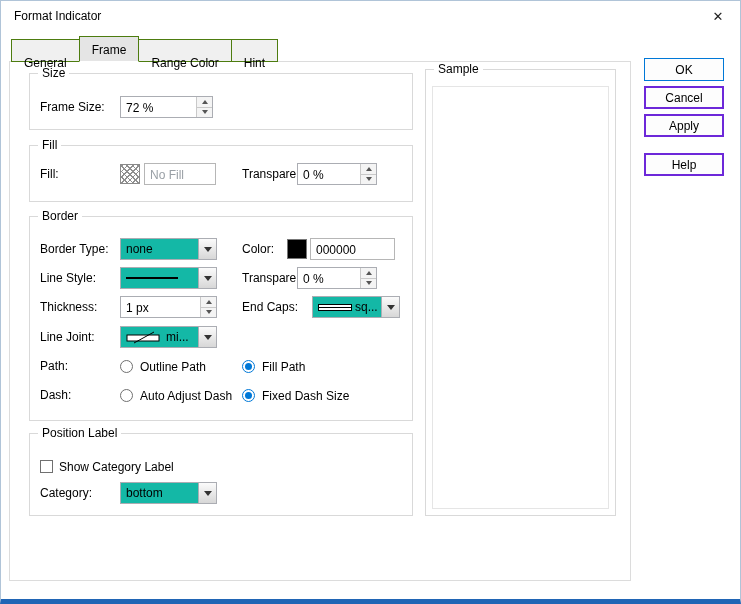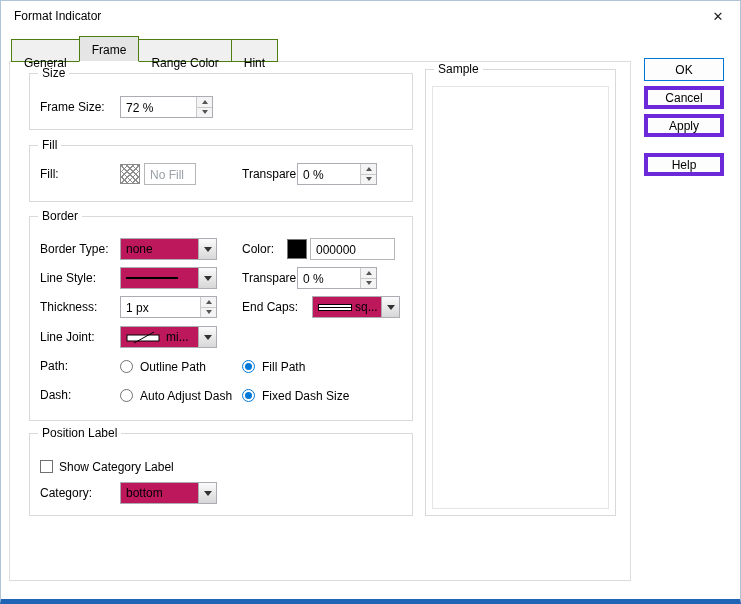--- a/index.html
+++ b/index.html
@@ -16,42 +16,42 @@
   .close-btn{position:absolute;right:9px;top:4px;width:26px;height:22px;
     display:flex;align-items:center;justify-content:center;font-size:13px;cursor:pointer;color:#222;}
   
   .tabs{position:absolute;left:10px;top:35px;display:flex;align-items:flex-end;z-index:3;}
   .tab{background:#f0f0f0;border:1px solid #4d7c0f;padding:16px 12px 4px 12px;height:23px;
     margin-right:-1px;position:relative;top:0;cursor:pointer;}
   .tab.active{background:#e5e5e5;height:26px;padding-top:6px;border-bottom:1px solid #ffffff;z-index:4;}
   
   .panel{position:absolute;left:8px;top:60px;width:622px;height:520px;border:1px solid #dcdcdc;background:#fff;}
   
-  .btn{position:absolute;left:643px;width:80px;height:23px;background:#fdfdfd;border:4px solid #6d28d9;
+  .btn{position:absolute;left:643px;width:80px;height:23px;background:#fdfdfd;border:2px solid #6d28d9;
     display:flex;align-items:center;justify-content:center;font-size:12px;cursor:pointer;}
   .btn.default{border:1px solid #0078d7;}
   
   .group{position:absolute;border:1px solid #d9d9d9;background:#fff;}
   .group-title{position:absolute;top:-8px;left:8px;background:#fff;padding:0 4px;font-size:12px;text-align:center;}
   .lbl{position:absolute;font-size:12px;line-height:22px;white-space:nowrap;}
   .rlbl{position:absolute;font-size:12px;line-height:15px;white-space:nowrap;}
   
   .field{position:absolute;height:22px;border:1px solid #b6b6b6;background:#fff;padding:4px 0 0 5px;font-size:12px;}
   .gray-text{color:#9aa0a6;}
   
   .spin{position:absolute;height:22px;border:1px solid #abadb3;background:#fff;display:flex;}
   .spin .val{flex:1;padding:4px 0 0 5px;font-size:12px;overflow:hidden;}
   .spin .btns{width:16px;border-left:1px solid #c9c9c9;display:flex;flex-direction:column;}
   .spin .sb{flex:1;display:flex;align-items:center;justify-content:center;background:#f4f4f4;cursor:pointer;}
   .spin .sb + .sb{border-top:1px solid #c9c9c9;}
   .tri-up{width:0;height:0;border-left:3px solid transparent;border-right:3px solid transparent;border-bottom:4px solid #555;}
   .tri-down{width:0;height:0;border-left:3px solid transparent;border-right:3px solid transparent;border-top:4px solid #555;}
   .tri-drop{width:0;height:0;border-left:4px solid transparent;border-right:4px solid transparent;border-top:5px solid #333;}
   
-  .combo{position:absolute;height:22px;border:1px solid #abadb3;background:#be185d;display:flex;cursor:pointer;}
+  .combo{position:absolute;height:22px;border:1px solid #abadb3;background:#14b8a6;display:flex;cursor:pointer;}
   .combo .val{flex:1;display:flex;align-items:center;padding-left:5px;font-size:12px;overflow:hidden;white-space:nowrap;}
   .combo .drop{width:18px;background:linear-gradient(#fbfbfb,#d7d7d7);border-left:1px solid #abadb3;
     display:flex;align-items:center;justify-content:center;}
   .line-solid{width:52px;height:2px;background:#000;}
   .cap-rect{width:34px;height:7px;border:1px solid #000;background:#fff;margin-right:3px;display:flex;align-items:center;}
   .cap-rect .mid{width:100%;height:1px;background:#000;}
   
   .radio{position:absolute;width:13px;height:13px;border:1px solid #707070;border-radius:50%;background:#fff;cursor:pointer;}
   .radio.selected{border-color:#0078d7;}
   .radio.selected::after{content:"";position:absolute;left:2px;top:2px;width:7px;height:7px;border-radius:50%;background:#0078d7;}
@@ -102,21 +102,21 @@
             <span class="tri-down"></span>
           </div>
       </div>
     </div>
   </div>
 
   <div class="group" style="left:28px;top:144px;width:384px;height:57px;">
     <span class="group-title">Fill</span>
     <span class="lbl" style="left:10px;top:17px;">Fill:</span>
     <div class="pattern-btn" style="left:90px;top:18px;"></div>
-    <div class="field gray-text" style="left:114px;top:17px;width:52px;">No Fill</div>
+    <div class="field gray-text" style="left:114px;top:17px;width:72px;">No Fill</div>
     <span class="lbl" style="left:212px;top:17px;">Transparency:</span>
     <div class="spin" style="left:267px;top:17px;width:80px;">
       <div class="val">0 %</div>
       <div class="btns">
         <div class="sb">
             <span class="tri-up"></span>
           </div>
         <div class="sb">
             <span class="tri-down"></span>
           </div>

